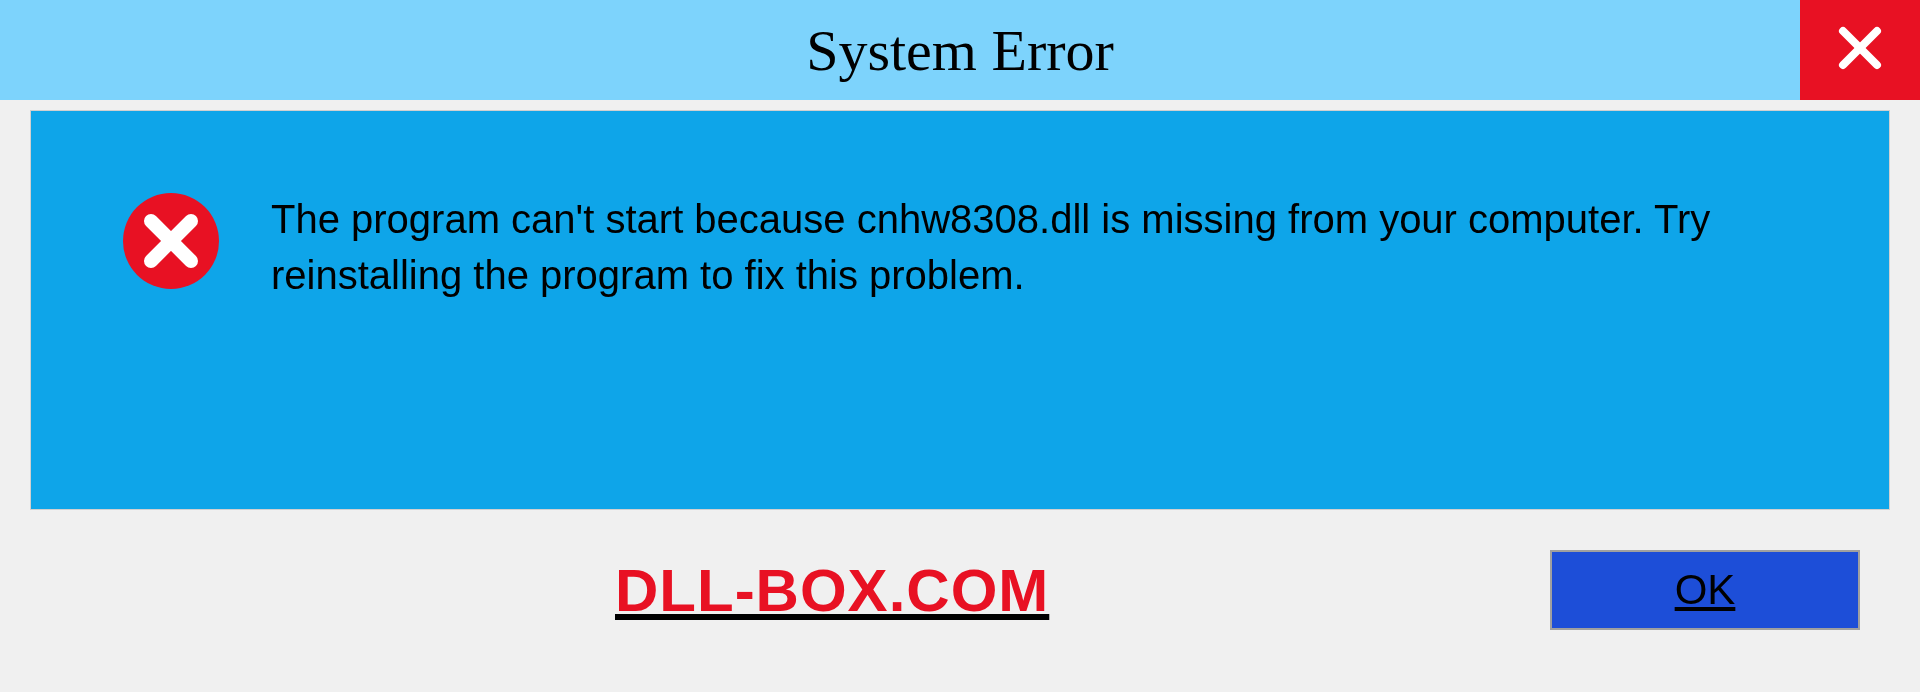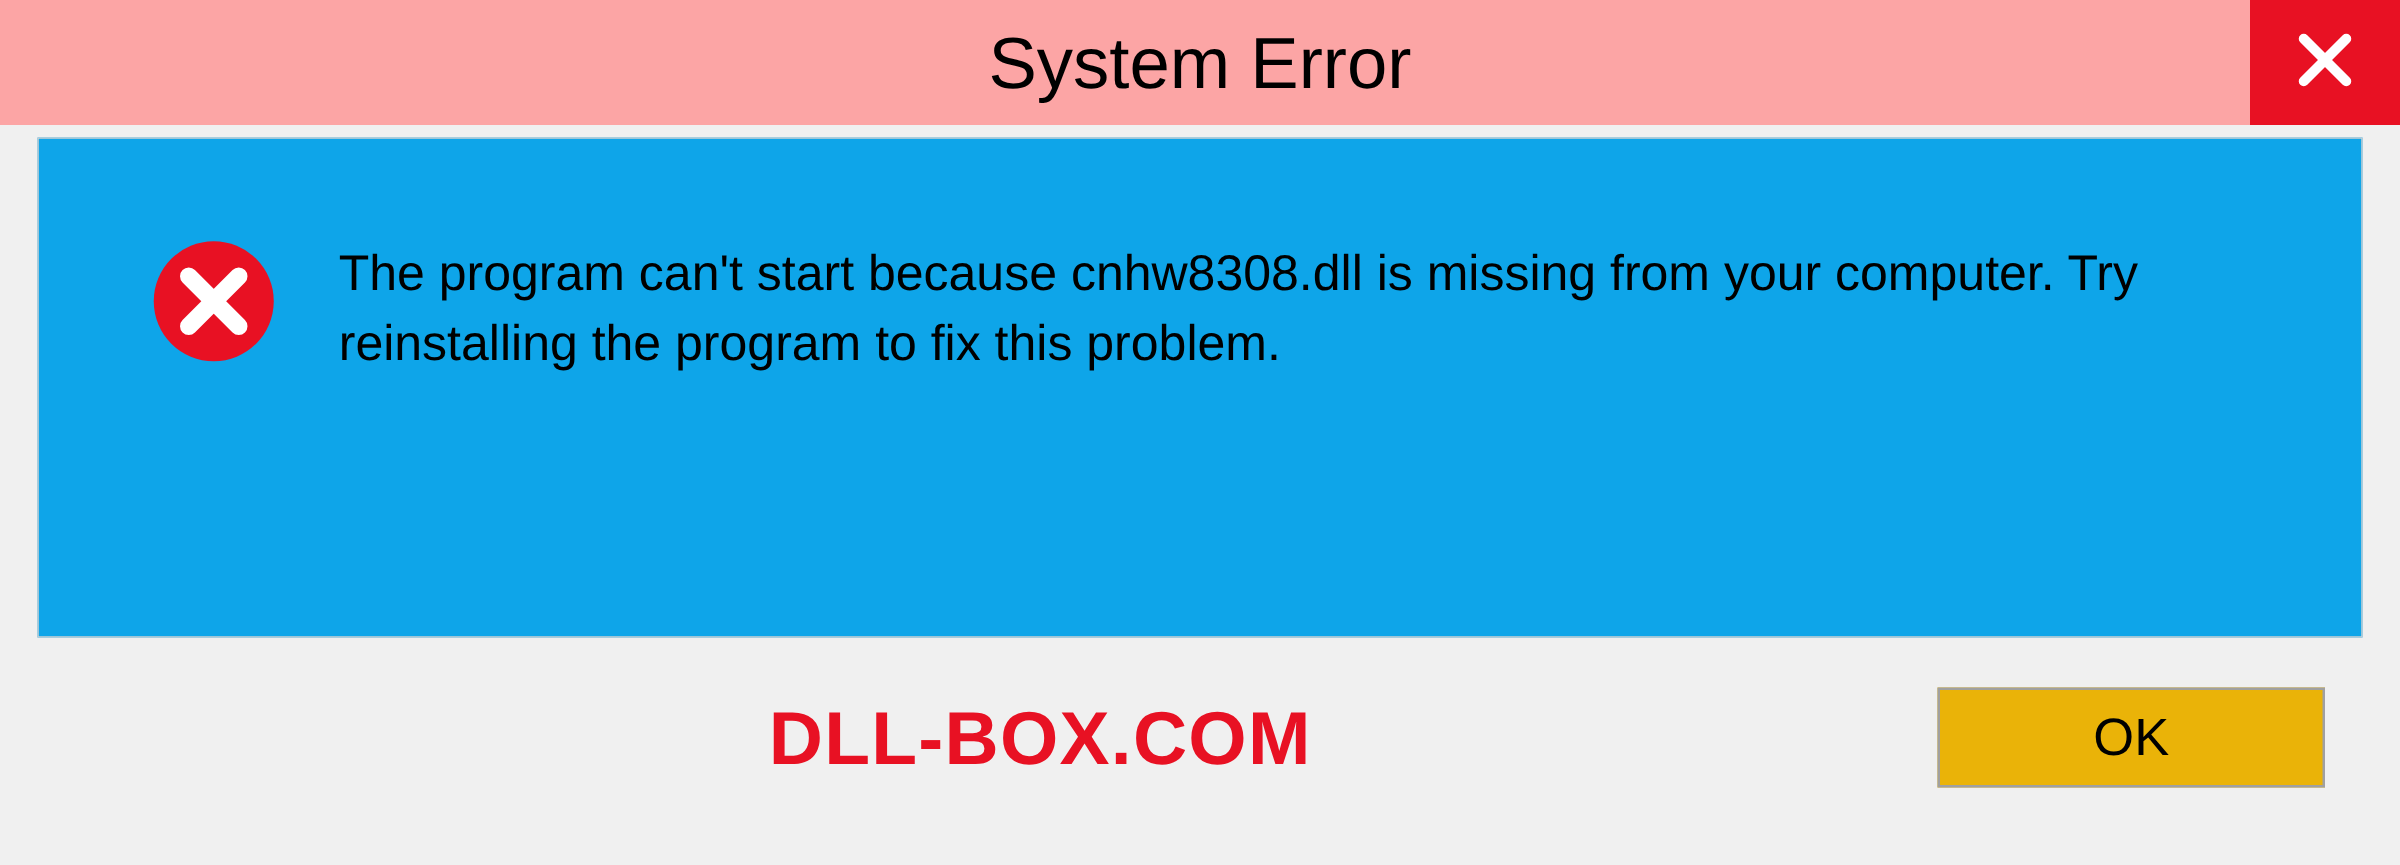--- a/index.html
+++ b/index.html
@@ -11,25 +11,26 @@
       width: 1920px;
       height: 692px;
       background: #f0f0f0;
       font-family: 'Segoe UI', Arial, sans-serif;
       position: relative;
       overflow: hidden;
     }
     .titlebar {
       width: 100%;
       height: 100px;
-      background: #fca5a5;
+      background: #7dd3fc;
       display: flex;
       align-items: center;
       justify-content: center;
       position: relative;
+      font-family: Liberation Serif, serif;
     }
     .title {
       font-size: 58px;
       font-weight: 400;
       color: #000;
     }
     .close-btn {
       position: absolute;
       right: 0;
       top: 0;
@@ -69,33 +70,34 @@
       color: #000;
       font-weight: 400;
     }
     .footer {
       margin: 0 30px;
       height: 160px;
       display: flex;
       align-items: center;
       justify-content: space-between;
       padding: 0 30px 0 30px;
+      text-decoration: underline;
     }
     .watermark {
       font-size: 60px;
       font-weight: 800;
       color: #e81123;
       letter-spacing: 1px;
       font-family: Arial, sans-serif;
       margin-left: 555px;
     }
     .ok-btn {
       width: 310px;
       height: 80px;
-      background: #eab308;
+      background: #1d4ed8;
       border: 2px solid #a0a0a0;
       font-size: 42px;
       color: #000;
       display: flex;
       align-items: center;
       justify-content: center;
       cursor: pointer;
       font-family: 'Segoe UI', Arial, sans-serif;
     }
   </style>

